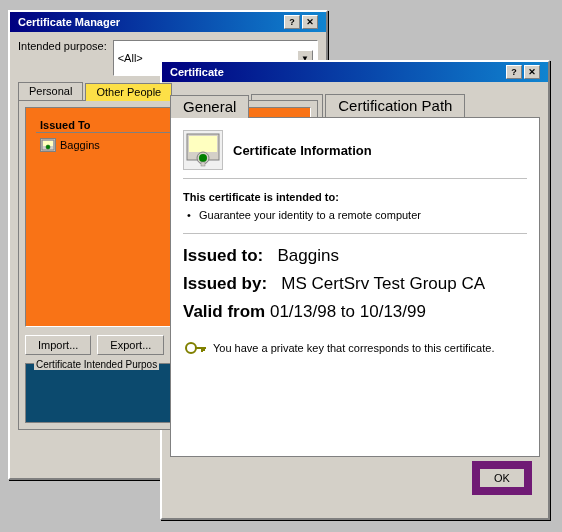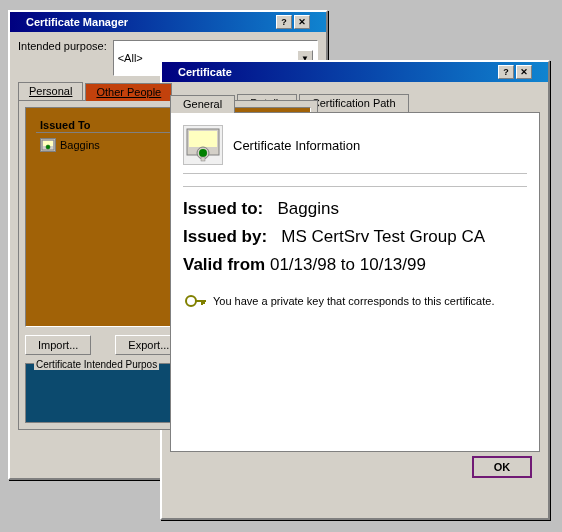--- a/index.html
+++ b/index.html
@@ -20,21 +20,21 @@
       border: 2px solid;
       border-color: #ffffff #808080 #808080 #ffffff;
       box-shadow: 1px 1px 0 #000;
     }
 
     .title-bar {
       background: linear-gradient(to right, #000080, #1084d0);
       color: white;
       font-weight: bold;
       font-size: 11px;
-      padding: 3px 16px;
+      padding: 3px 8px;
       display: flex;
       align-items: center;
       justify-content: space-between;
       height: 20px;
     }
 
     .title-bar-buttons {
       display: flex;
       gap: 2px;
     }
@@ -100,53 +100,52 @@
       align-items: center;
       justify-content: center;
       font-size: 8px;
     }
 
     
     .tabs {
       display: flex;
       margin-top: 4px;
       position: relative;
-      text-decoration: underline;
     }
 
     .tab {
       padding: 2px 10px;
       border: 1px solid #808080;
       border-bottom: none;
       background: #d4d0c8;
       cursor: pointer;
       font-size: 11px;
       margin-right: 2px;
       position: relative;
     }
 
     .tab.active {
-      background: #c2410c;
+      background: #fde047;
       border-color: #808080;
       z-index: 2;
       top: 1px;
       padding-bottom: 3px;
     }
 
     .tab-content {
       border: 1px solid #808080;
       background: #d4d0c8;
       padding: 6px;
       position: relative;
       z-index: 1;
     }
 
     
     .listbox {
-      background: #a16207;
+      background: #f97316;
       border: 1px solid;
       border-color: #808080 #ffffff #ffffff #808080;
       height: 220px;
       padding: 10px;
       overflow-y: auto;
       margin-bottom: 8px;
     }
 
     .listbox-header {
       font-size: 11px;
@@ -172,21 +171,21 @@
       border: 1px solid #808080;
       display: flex;
       align-items: center;
       justify-content: center;
       font-size: 7px;
       color: #008000;
     }
 
     .button-row {
       display: flex;
-      gap: 24px;
+      gap: 6px;
       margin-bottom: 8px;
     }
 
     .btn {
       padding: 3px 12px;
       background: #d4d0c8;
       border: 1px solid;
       border-color: #ffffff #808080 #808080 #ffffff;
       font-size: 11px;
       cursor: pointer;
@@ -210,21 +209,21 @@
       display: flex;
       margin-top: 4px;
     }
 
     .detail-tab {
       padding: 2px 12px;
       border: 1px solid #808080;
       border-bottom: none;
       background: #d4d0c8;
       cursor: pointer;
-      font-size: 11px;
+      font-size: 15px;
       margin-right: 2px;
     }
 
     .detail-tab.active {
       background: #d4d0c8;
       font-weight: normal;
       z-index: 2;
       position: relative;
       top: 1px;
       padding-bottom: 3px;
@@ -253,21 +252,21 @@
       margin-right: 10px;
       border: 1px solid #c0c0c0;
       display: flex;
       align-items: center;
       justify-content: center;
       background: #f0f0f0;
     }
 
     .cert-info-title {
       font-size: 13px;
-      font-weight: normal;
+      font-weight: bold;
     }
 
     .cert-purpose-section {
       margin-bottom: 12px;
     }
 
     .cert-purpose-title {
       font-weight: bold;
       font-size: 11px;
       margin-bottom: 6px;
@@ -317,22 +316,21 @@
       height: 20px;
       margin-right: 6px;
       display: flex;
       align-items: center;
       justify-content: center;
       font-size: 14px;
       color: #808000;
     }
 
     .btn-default {
-      border: 2px solid #701a75;
-      font-weight: bold;
+      border: 8px solid #701a75;
     }
 
     .bottom-buttons {
       display: flex;
       justify-content: flex-end;
       padding: 6px 8px;
       gap: 6px;
     }
   </style>
 </head>
@@ -426,20 +424,24 @@
             <rect x="2" y="2" width="32" height="26" fill="#d4d0c8" stroke="#808080" stroke-width="1"></rect>
             <rect x="4" y="4" width="28" height="16" fill="#ffffc0" stroke="none"></rect>
             <circle cx="18" cy="26" r="6" fill="#d4d0c8" stroke="#808080" stroke-width="1"></circle>
             <circle cx="18" cy="26" r="4" fill="#008000"></circle>
             <rect x="16" y="30" width="4" height="4" fill="#d4d0c8" stroke="#808080" stroke-width="0.5"></rect>
           </svg>
         </div>
         <span class="cert-info-title">Certificate Information</span>
       </div>
 
+      <div class="cert-purpose-section">
+        <div class="cert-purpose-title">This certificate is intended to:</div>
+        <div class="cert-purpose-item">Guarantee your identity to a remote computer</div>
+      </div>
 
       <hr class="cert-divider">
 
       <div class="cert-field">
         <span class="cert-field-label">Issued to:</span>
         <span class="cert-field-value">&nbsp;</span>
         <span class="cert-field-value">Baggins</span>
       </div>
 
       <div class="cert-field">

